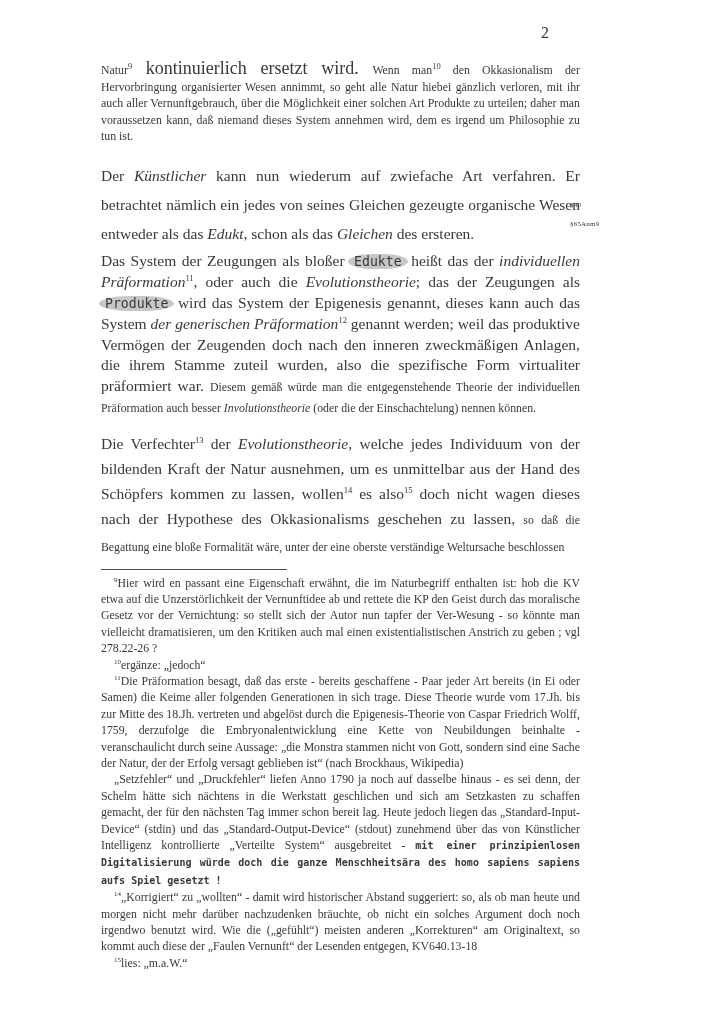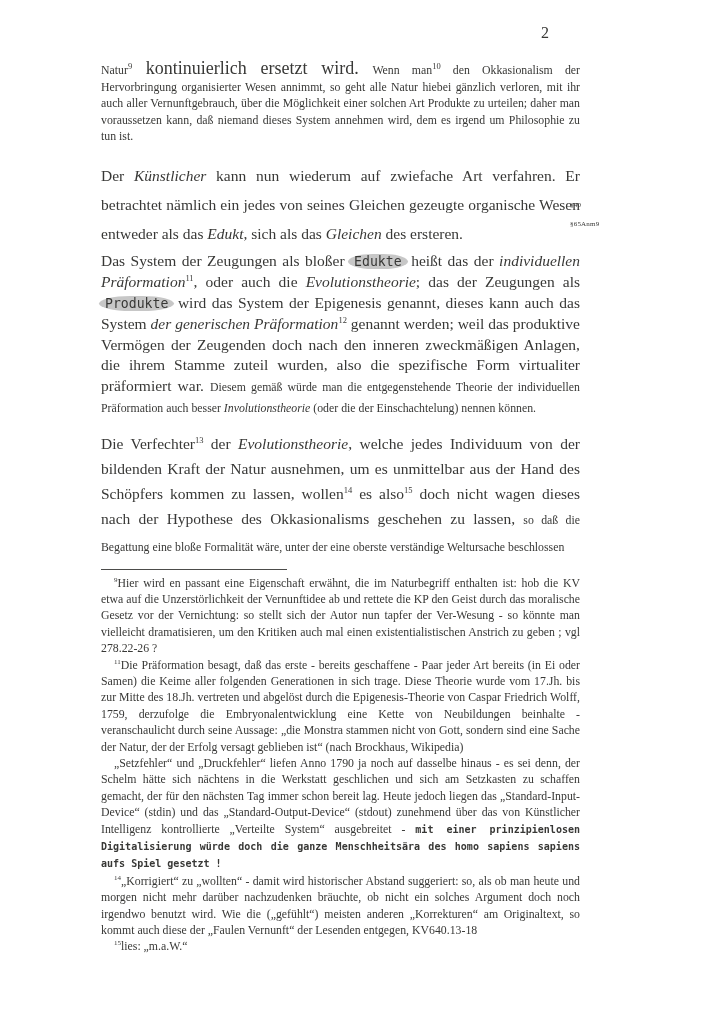--- a/index.html
+++ b/index.html
@@ -36,27 +36,30 @@
 </head>
 <body style="--text: #383836; --hl: #c7c7c7;">
 
 <div class="page">
   <div class="pagenum">2</div>
   <div class="margin-note mn0">§40</div>
   <div class="margin-note mn1">§65Anm9</div>
 
   <div class="content">
     <div class="para p1"><span class="s">Natur</span><sup>9</sup><span class="l"> kontinuierlich ersetzt wird. </span><span class="s">Wenn man</span><sup>10</sup><span class="s"> den Okkasionalism der Hervorbringung organisierter Wesen annimmt, so geht alle Natur hiebei gänzlich verloren, mit ihr auch aller Vernunftgebrauch, über die Möglichkeit einer solchen Art Produkte zu urteilen; daher man voraussetzen kann, daß niemand dieses System annehmen wird, dem es irgend um Philosophie zu tun ist.</span></div>
-    <div class="para p2"><span>Der </span><span class="it">Künstlicher</span><span> kann nun wiederum auf zwiefache Art verfahren. Er betrachtet nämlich ein jedes von seines Gleichen gezeugte organische Wesen entweder als das </span><span class="it">Edukt</span><span>, sich als das </span><span class="it">Gleichen</span><span> des ersteren.</span></div>
+    <div class="para p2"><span>Der </span><span class="it">Künstlicher</span><span> kann nun wiederum auf zwiefache Art verfahren. Er betrachtet nämlich ein jedes von seines Gleichen gezeugte organische Wesen entweder als das </span><span class="it">Edukt</span><span>, schon als das </span><span class="it">Gleichen</span><span> des ersteren.</span></div>
     <div class="para p3"><span>Das System der Zeugungen als bloßer </span><span class="tt hl">Edukte</span><span> heißt das der </span><span class="it">individuellen Präformation</span><sup>11</sup><span>, oder auch die </span><span class="it">Evolutionstheorie</span><span>; das der Zeugungen als </span><span class="tt hl">Produkte</span><span> wird das System der Epigenesis genannt, dieses kann auch das System </span><span class="it">der generischen Präformation</span><sup>12</sup><span> genannt werden; weil das produktive Vermögen der Zeugenden doch nach den inneren zweckmäßigen Anlagen, die ihrem Stamme zuteil wurden, also die spezifische Form virtualiter präformiert war. </span><span class="s">Diesem gemäß würde man die entgegenstehende Theorie der individuellen Präformation auch besser </span><span class="it s">Involutionstheorie</span><span class="s"> (oder die der Einschachtelung) nennen können.</span></div>
     <div class="para p4"><span>Die Verfechter</span><sup>13</sup><span> der </span><span class="it">Evolutionstheorie</span><span>, welche jedes Individuum von der bildenden Kraft der Natur ausnehmen, um es unmittelbar aus der Hand des Schöpfers kommen zu lassen, wollen</span><sup>14</sup><span> es also</span><sup>15</sup><span> doch nicht wagen dieses nach der Hypothese des Okkasionalisms geschehen zu lassen, </span><span class="s">so daß die Begattung eine bloße Formalität wäre, unter der eine oberste verständige Weltursache beschlossen</span></div>
     <div class="fnrule"></div>
     <div class="footnotes" id="footnotes">
         <div class="footnote">
           <p><sup>9</sup><span>Hier wird en passant eine Eigenschaft erwähnt, die im Naturbegriff enthalten ist: hob die KV etwa auf die Unzerstörlichkeit der Vernunftidee ab und rettete die KP den Geist durch das moralische Gesetz vor der Vernichtung: so stellt sich der Autor nun tapfer der Ver-Wesung - so könnte man vielleicht dramatisieren, um den Kritiken auch mal einen existentialistischen Anstrich zu geben ; vgl 278.22-26 ?</span></p>
+        </div>
+        <div class="footnote">
+          <p><sup>10</sup><span>ergänze: „jedoch“</span></p>
         </div>
         <div class="footnote">
           <p><sup>11</sup><span>Die Präformation besagt, daß das erste - bereits geschaffene - Paar jeder Art bereits (in Ei oder Samen) die Keime aller folgenden Generationen in sich trage. Diese Theorie wurde vom 17.Jh. bis zur Mitte des 18.Jh. vertreten und abgelöst durch die Epigenesis-Theorie von Caspar Friedrich Wolff, 1759, derzufolge die Embryonalentwicklung eine Kette von Neubildungen beinhalte - veranschaulicht durch seine Aussage: „die Monstra stammen nicht von Gott, sondern sind eine Sache der Natur, der der Erfolg versagt geblieben ist“ (nach Brockhaus, Wikipedia)</span></p>
         </div>
         <div class="footnote">
           <p><span>„Setzfehler“ und „Druckfehler“ liefen Anno 1790 ja noch auf dasselbe hinaus - es sei denn, der Schelm hätte sich nächtens in die Werkstatt geschlichen und sich am Setzkasten zu schaffen gemacht, der für den nächsten Tag immer schon bereit lag. Heute jedoch liegen das „Standard-Input-Device“ (stdin) und das „Standard-Output-Device“ (stdout) zunehmend über das von Künstlicher Intelligenz kontrollierte „Verteilte System“ ausgebreitet - </span><span class="b tt">mit einer prinzipienlosen Digitalisierung würde doch die ganze Menschheitsära des homo sapiens sapiens aufs Spiel gesetzt !</span></p>
         </div>
         <div class="footnote">
           <p><sup>14</sup><span>„Korrigiert“ zu „wollten“ - damit wird historischer Abstand suggeriert: so, als ob man heute und morgen nicht mehr darüber nachzudenken bräuchte, ob nicht ein solches Argument doch noch irgendwo benutzt wird. Wie die („gefühlt“) meisten anderen „Korrekturen“ am Originaltext, so kommt auch diese der „Faulen Vernunft“ der Lesenden entgegen, KV640.13-18</span></p>
         </div>

